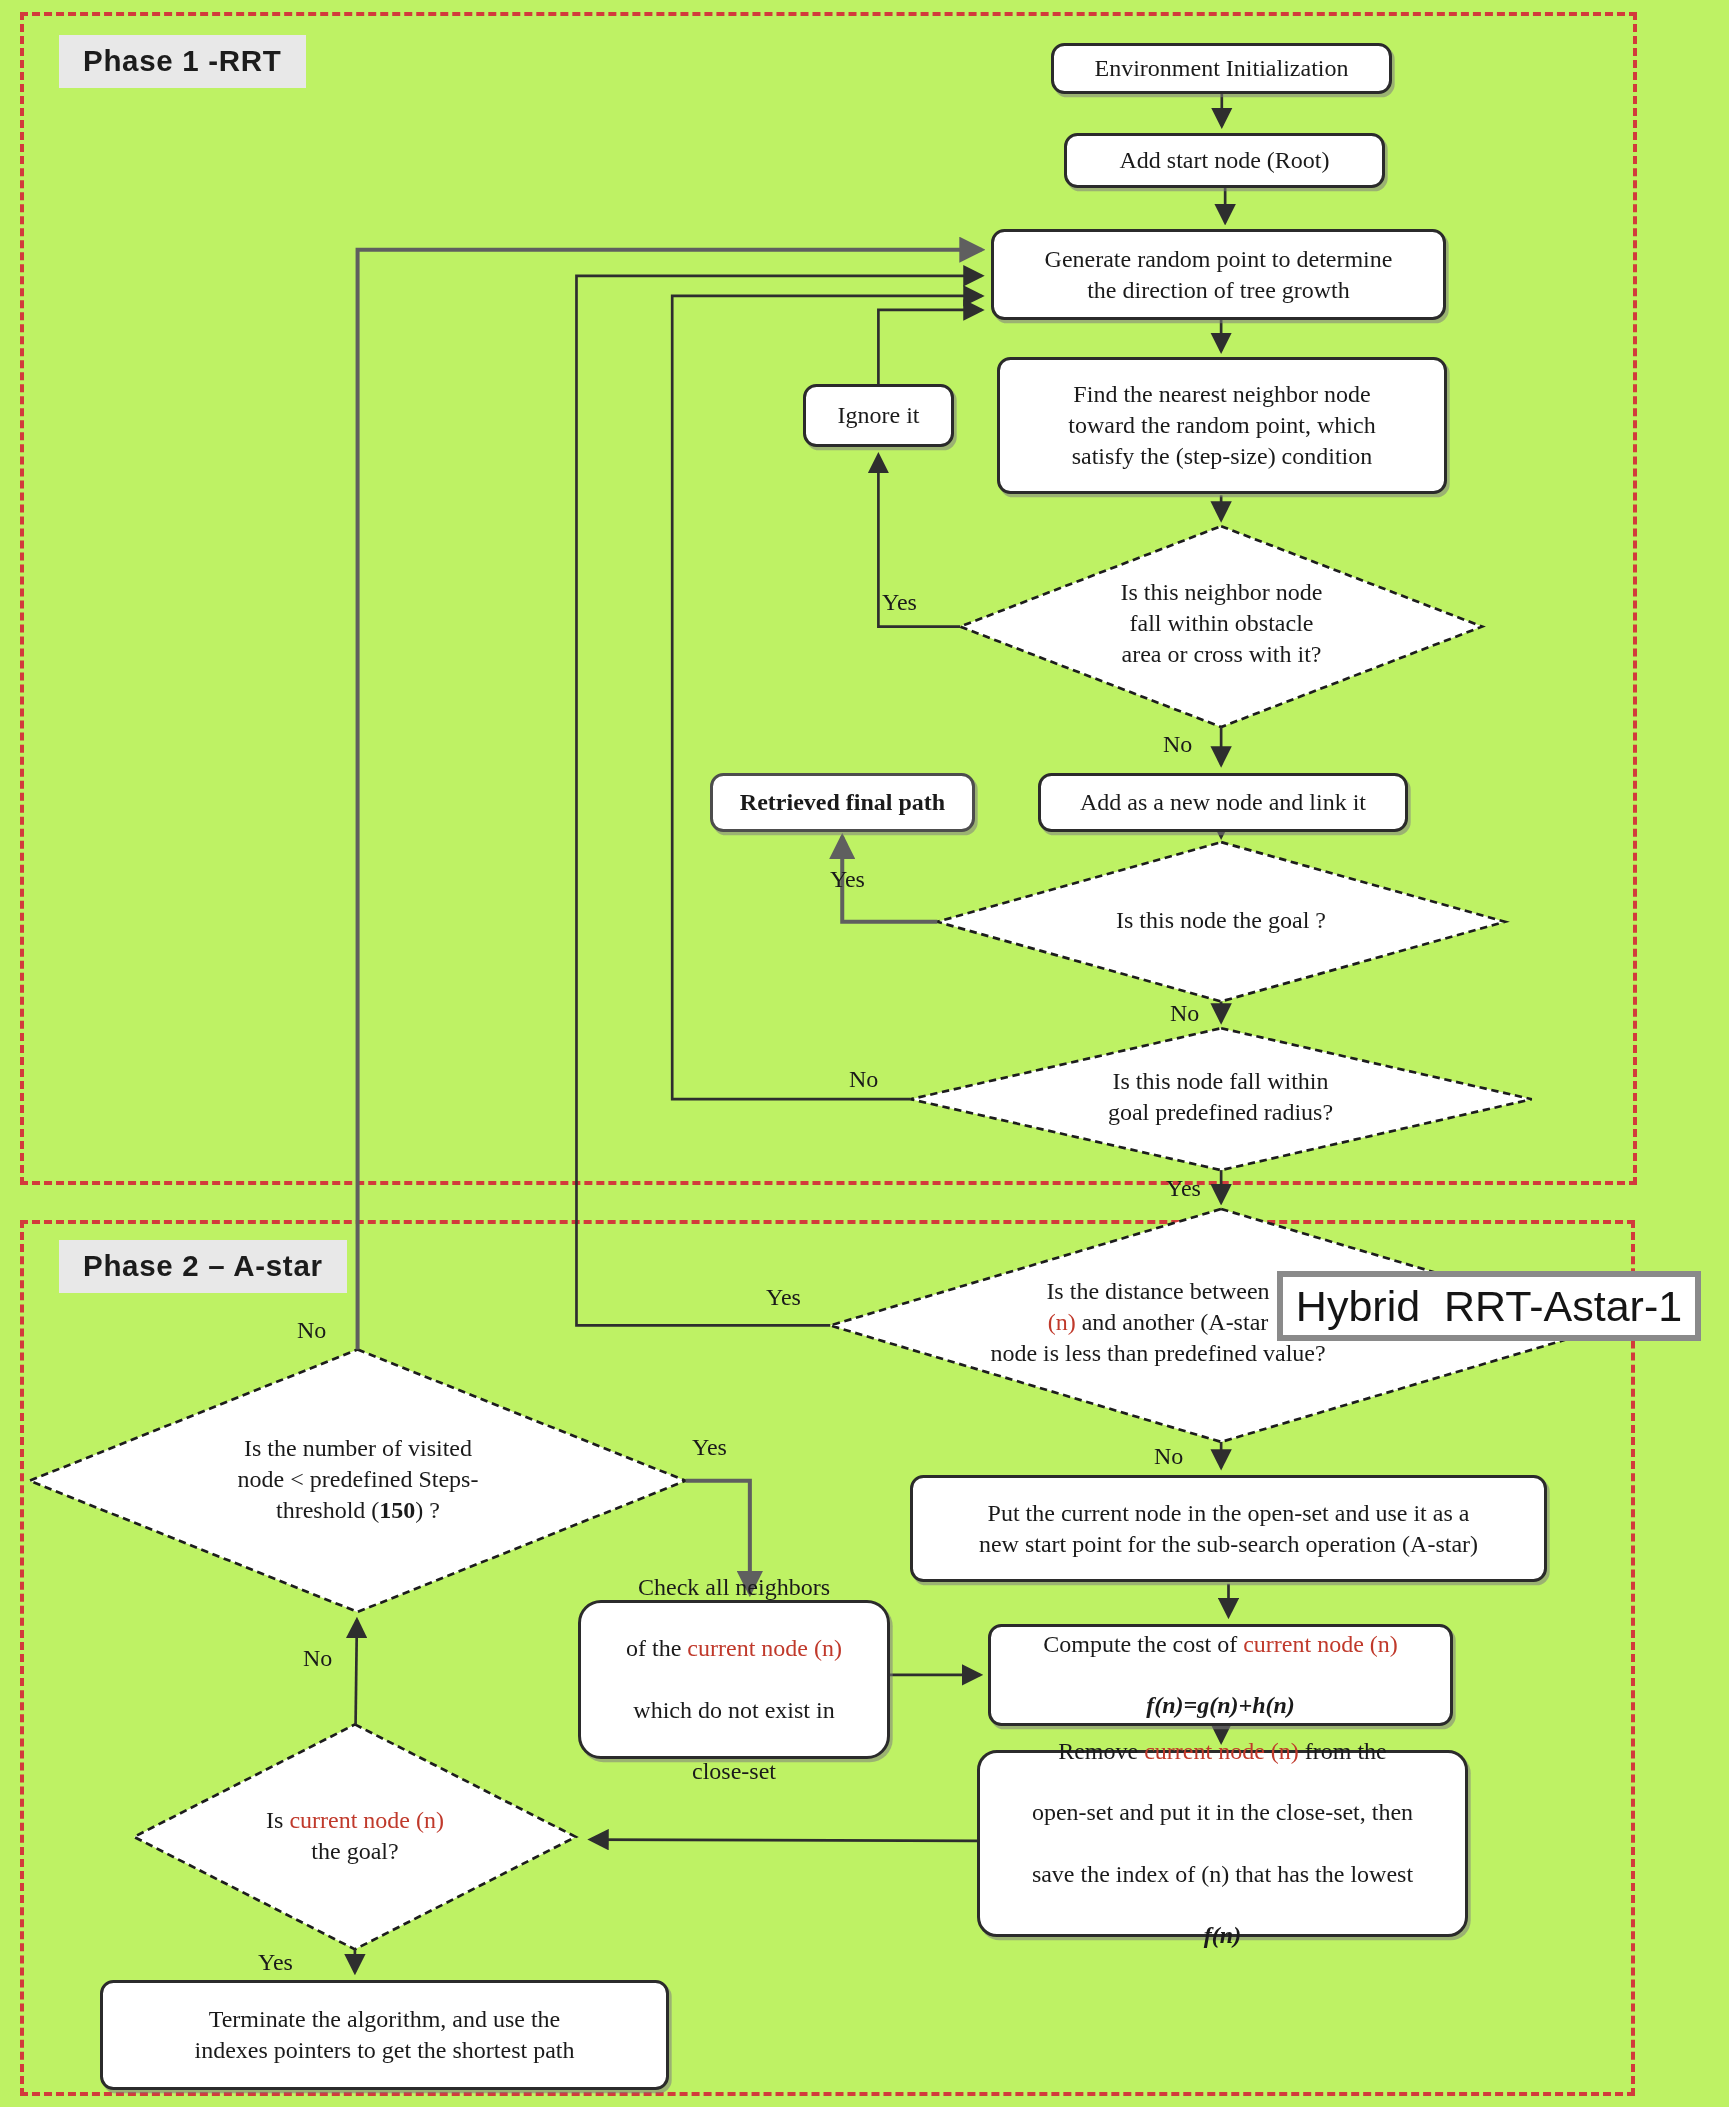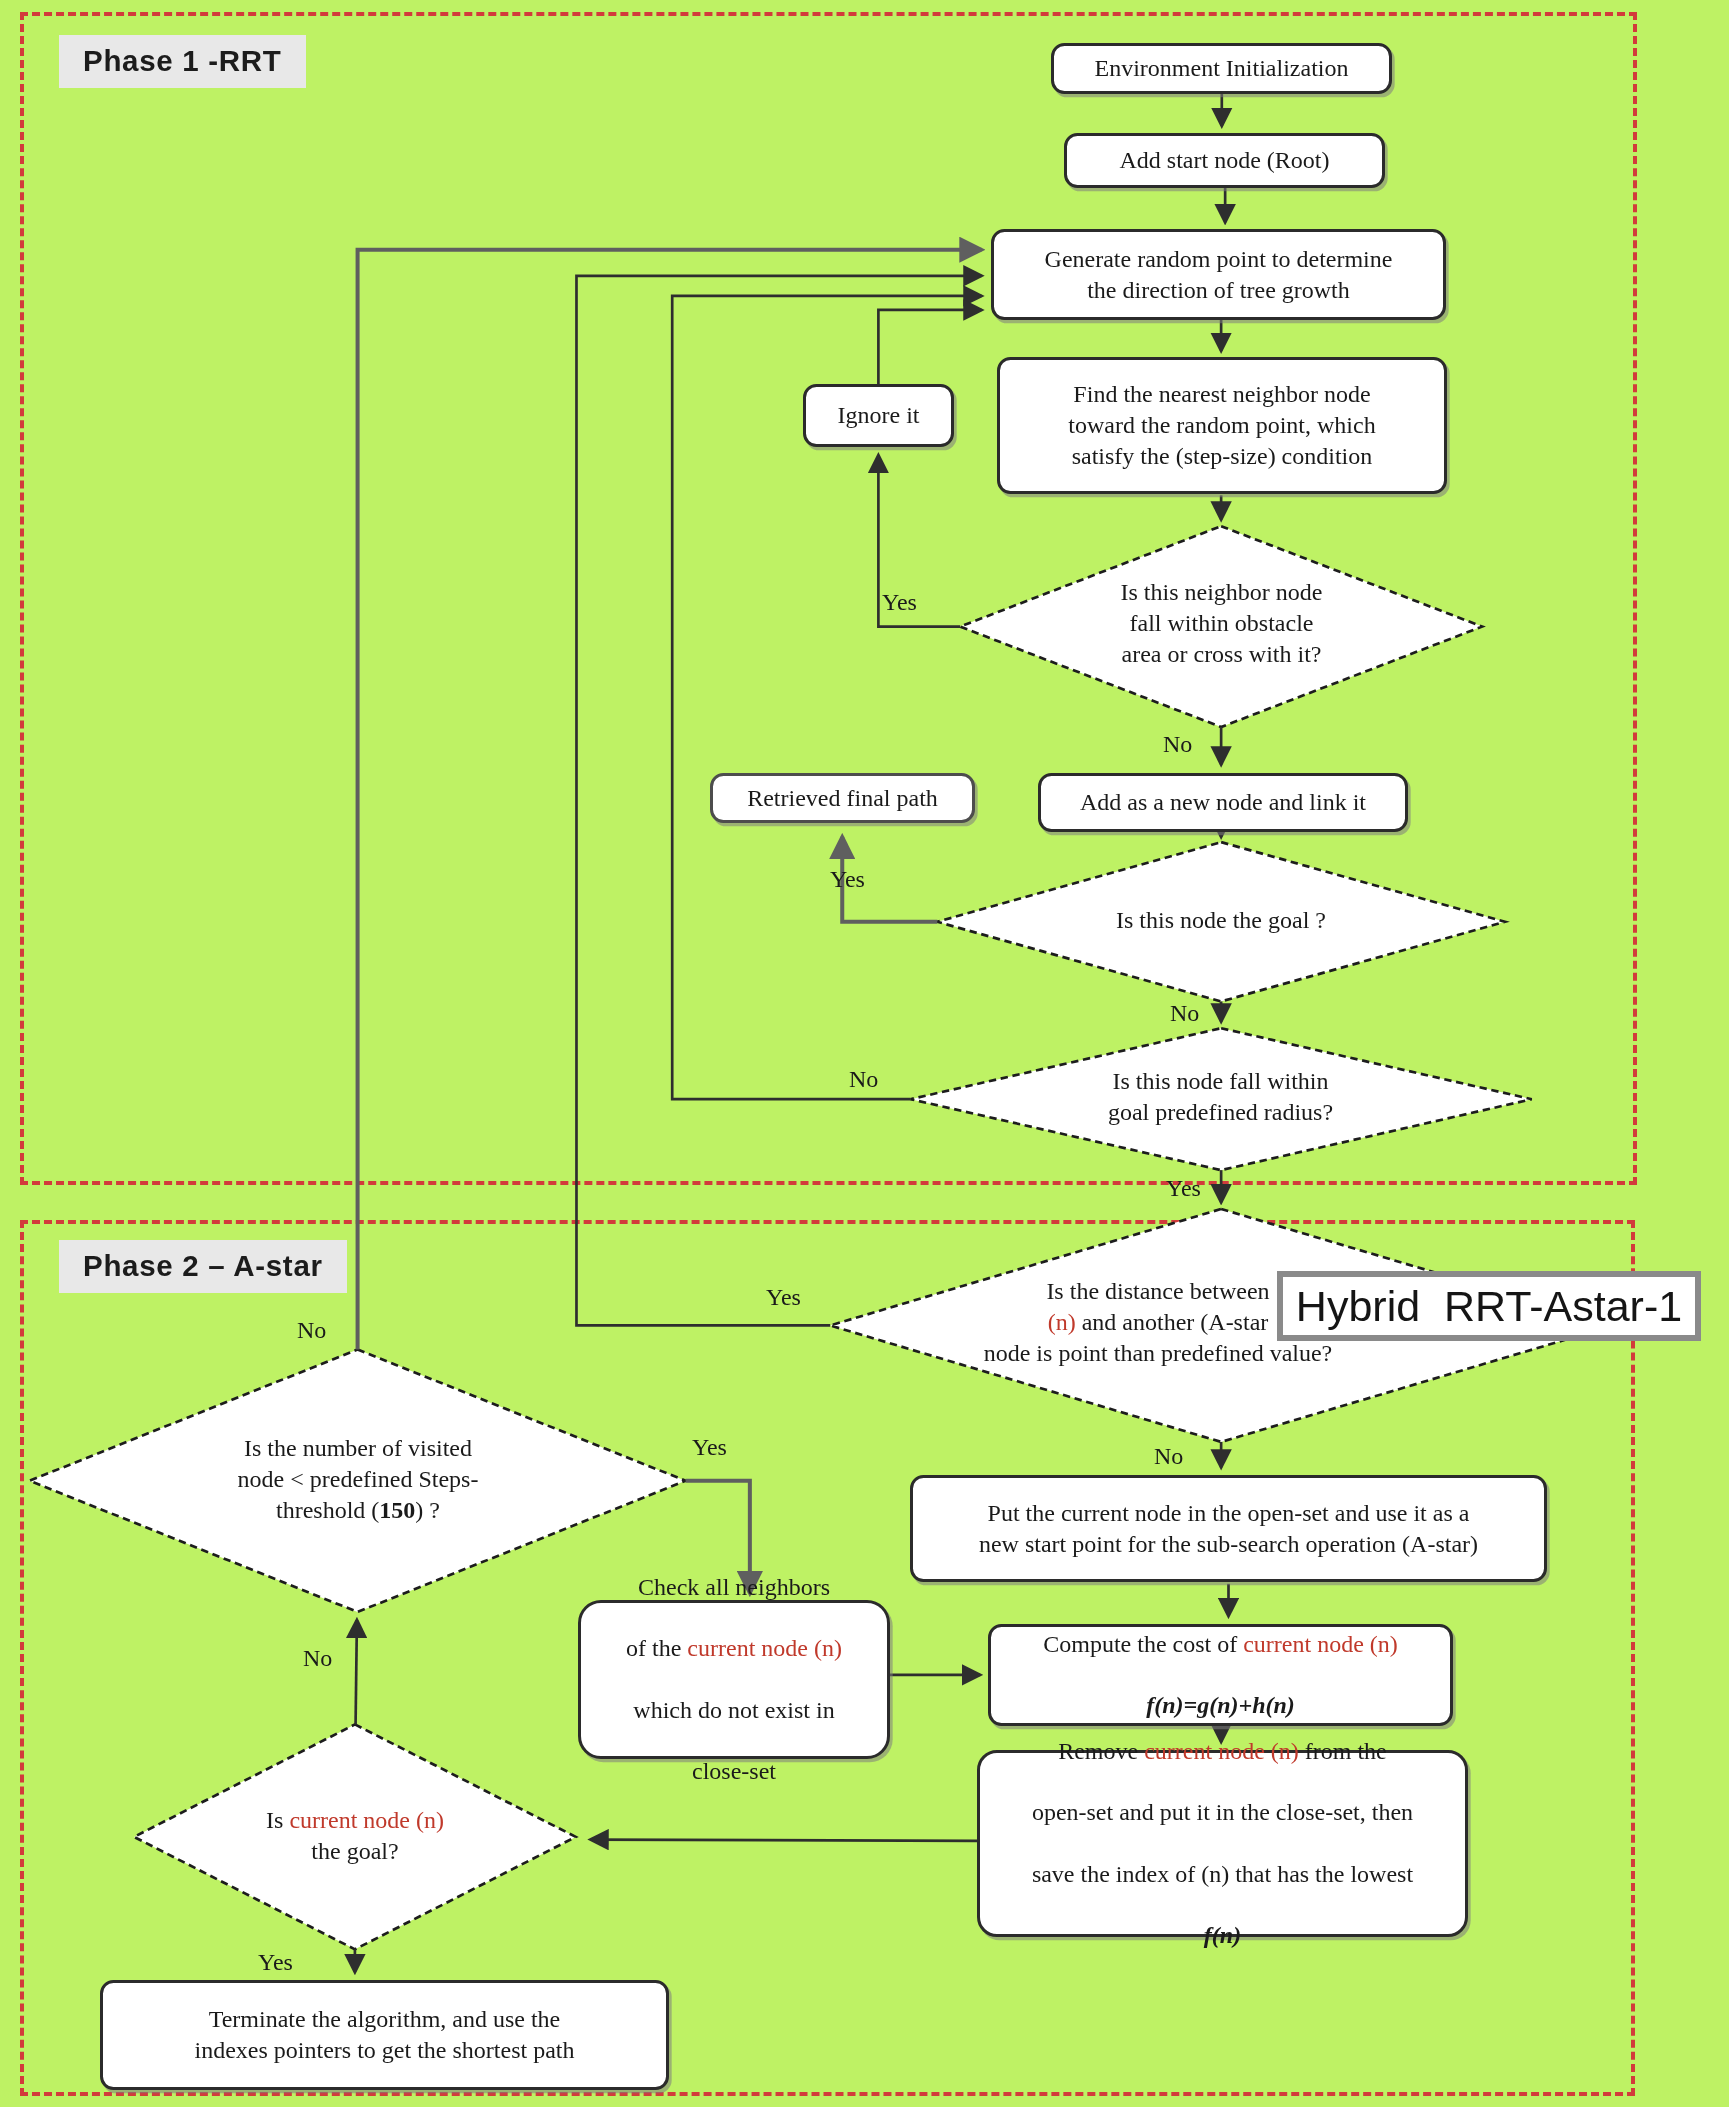--- a/index.html
+++ b/index.html
@@ -96,21 +96,21 @@
 
   <div class="node" style="left:991px;top:229px;width:455px;height:91px;">Generate random point to determine
 the direction of tree growth</div>
 
   <div class="node" style="left:803px;top:384px;width:151px;height:63px;">Ignore it</div>
 
   <div class="node" style="left:997px;top:357px;width:450px;height:137px;">Find the nearest neighbor node
 toward the random point, which
 satisfy the (step-size) condition</div>
 
-  <div class="node" style="left:710px;top:773px;width:265px;height:50px;border-color:#4d4d4d;">Retrieved final path</div>
+  <div class="node" style="left:710px;top:773px;width:265px;height:59px;border-color:#4d4d4d;font-weight:bold;">Retrieved final path</div>
 
   <div class="node" style="left:1038px;top:773px;width:370px;height:59px;">Add as a new node and link it</div>
 
   <div class="node" style="left:910px;top:1475px;width:637px;height:107px;">Put the current node in the open-set and use it as a
 new start point for the sub-search operation (A-star)</div>
 
   <div class="node" style="left:578px;top:1600px;width:312px;height:159px;border-radius:23px;">
     <span>
       <span class="ln">Check all neighbors</span>
       <span class="ln"><span>of the </span><span class="red">current node (n)</span></span>
@@ -143,21 +143,21 @@
 area or cross with it?</div>
 
   <div class="dtext" style="left:1020px;top:905px;width:402px;">Is this node the goal ?</div>
 
   <div class="dtext" style="left:1013px;top:1066px;width:415px;">Is this node fall within
 goal predefined radius?</div>
 
   <div class="dtext" style="left:897px;top:1276px;width:522px;">
     <span class="ln">Is the distance between</span>
     <span class="ln"><span class="red">(n)</span><span> and another (A-star</span></span>
-    <span class="ln">node is point than predefined value?</span>
+    <span class="ln">node is less than predefined value?</span>
   </div>
 
   <div class="dtext" style="left:157px;top:1433px;width:402px;">
     <span class="ln">Is the number of visited</span>
     <span class="ln">node &lt; predefined Steps-</span>
     <span class="ln"><span>threshold (</span><span class="bold">150</span><span>) ?</span></span>
   </div>
 
   <div class="dtext" style="left:221px;top:1805px;width:268px;">
     <span class="ln"><span>Is </span><span class="red">current node (n)</span></span>

